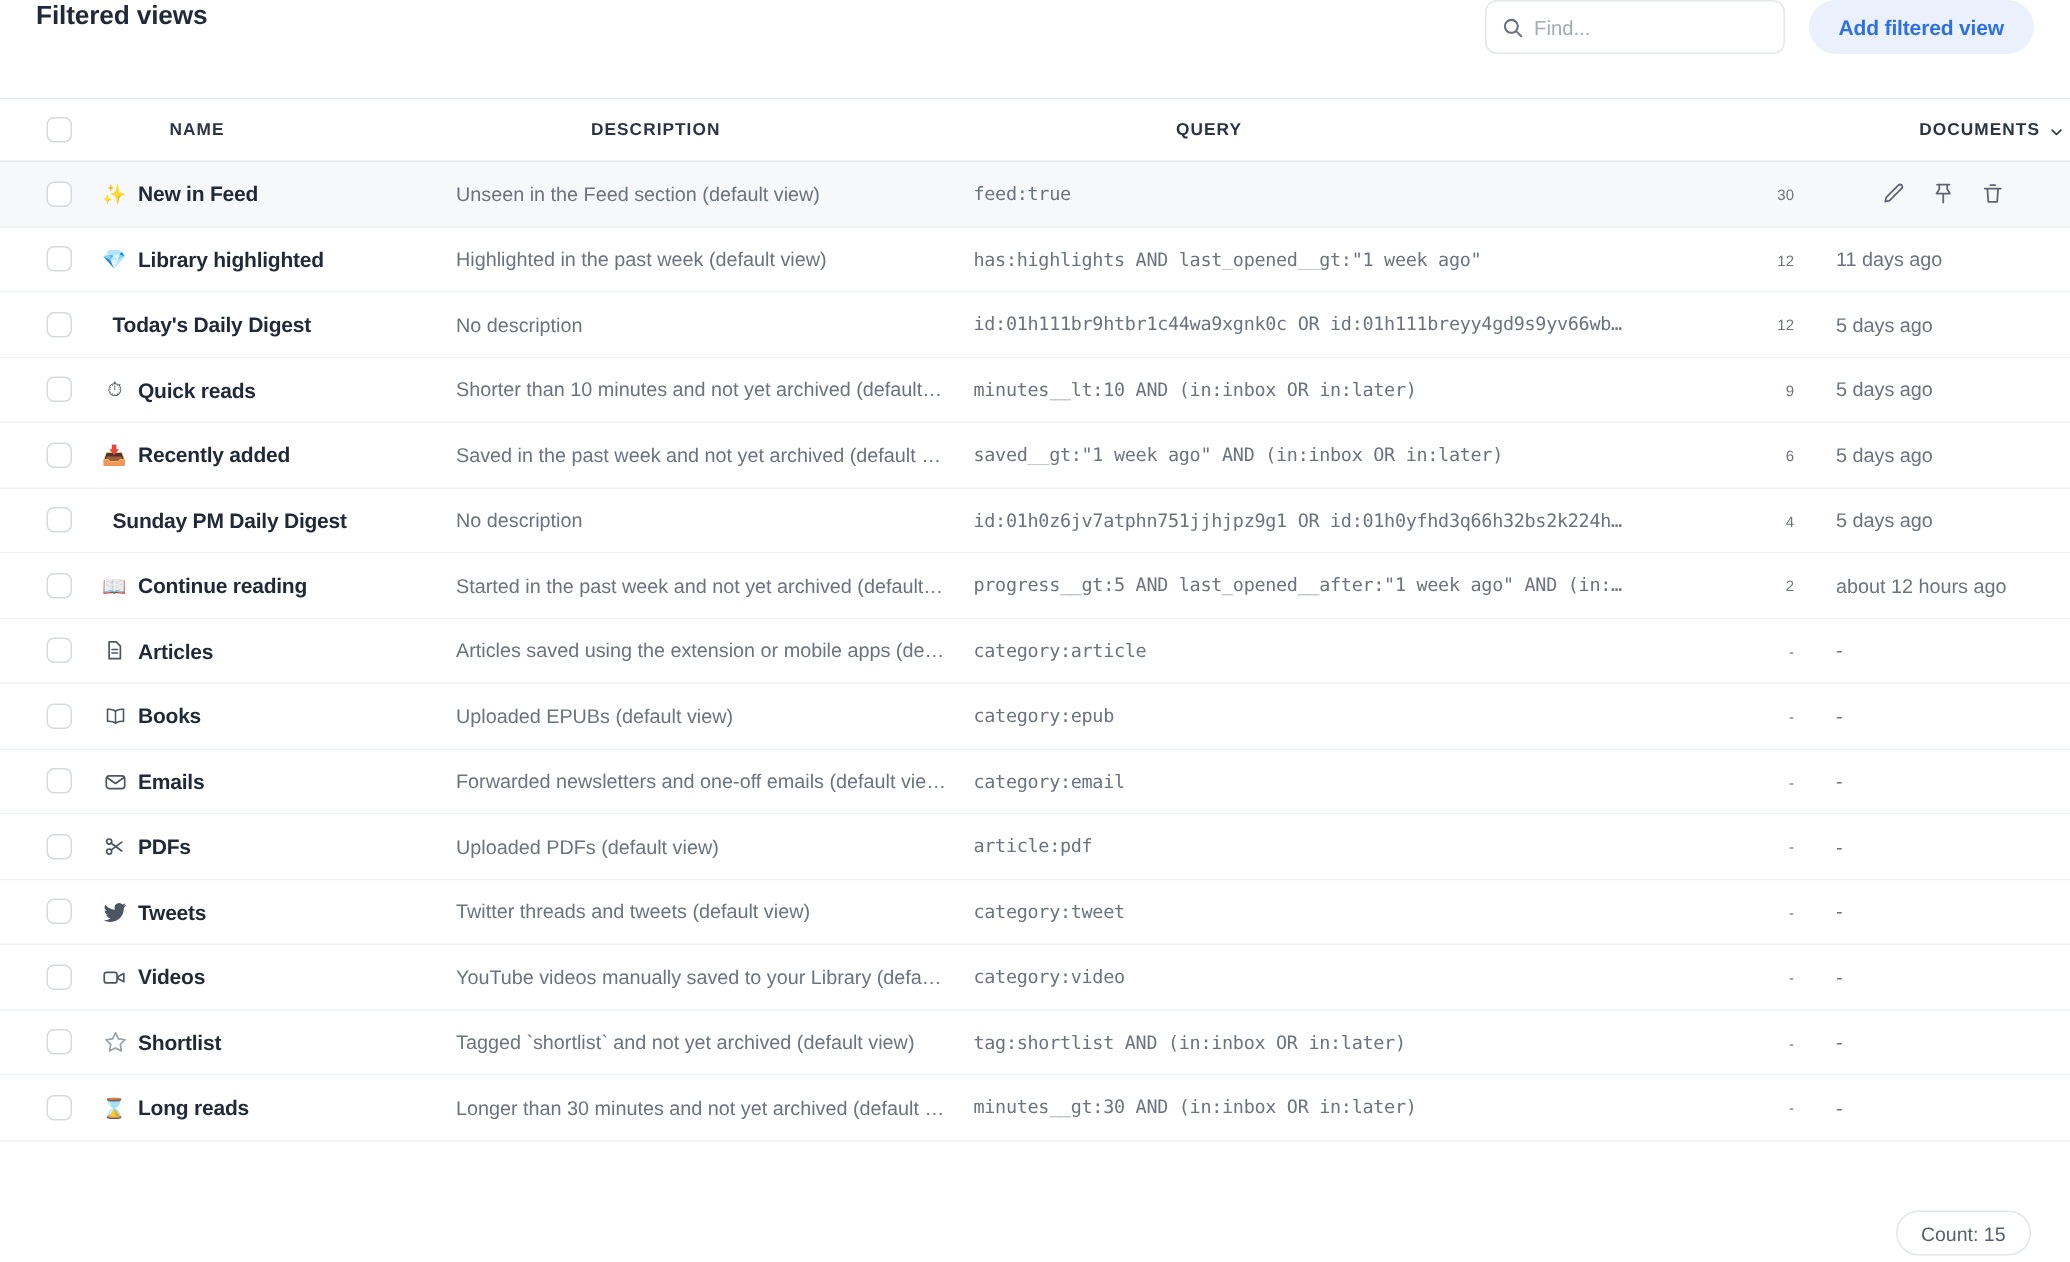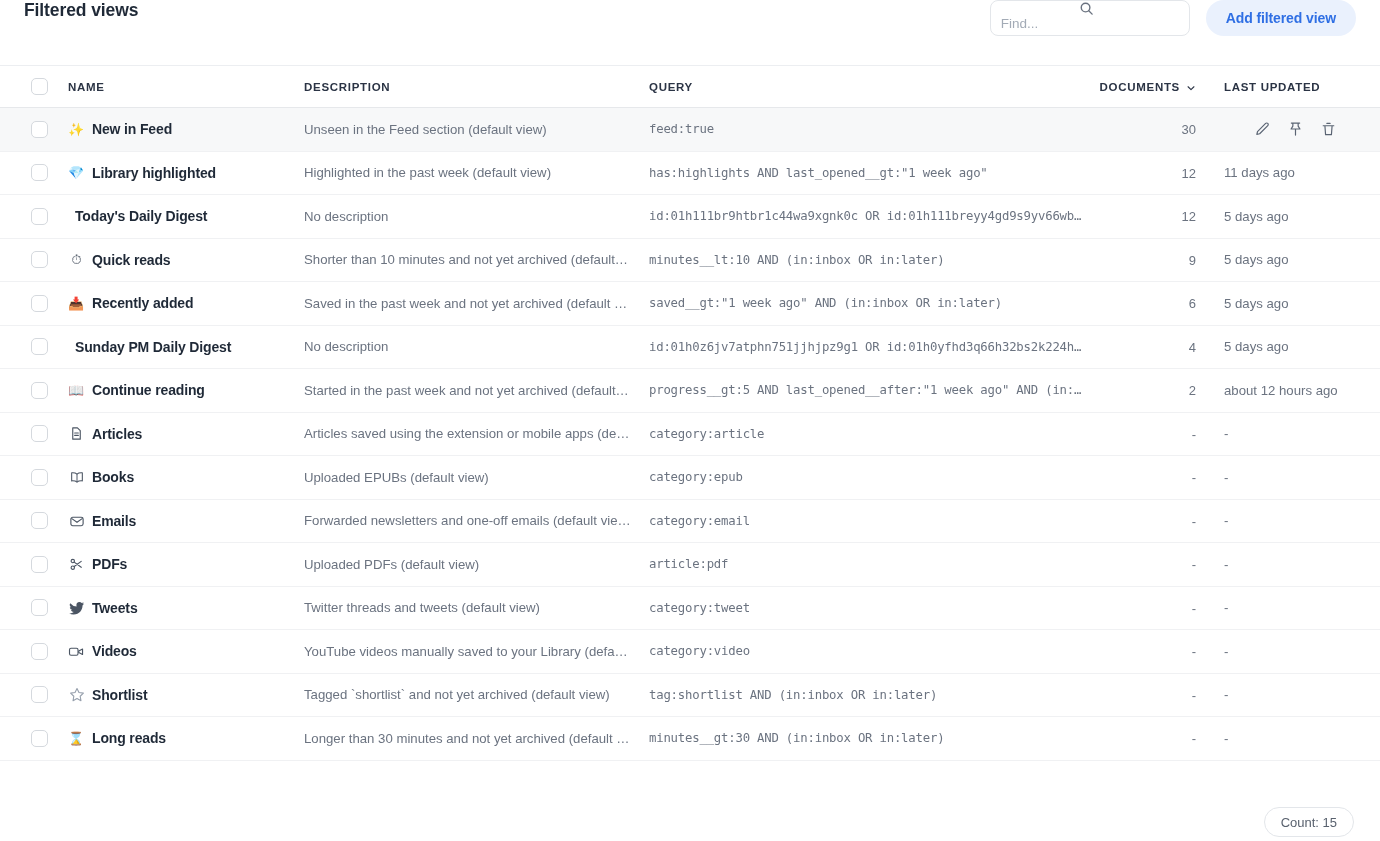--- a/index.html
+++ b/index.html
@@ -46,21 +46,20 @@
 
   .search-box {
     width: 200px;
     height: 36px;
     border: 1px solid #e3e6ea;
     border-radius: 8px;
     display: flex;
     align-items: center;
     padding: 0 10px;
     background: #ffffff;
-    flex-direction: column;
   }
   .search-box .search-ic { flex: 0 0 auto; display: flex; align-items: center; margin-right: 7px; }
   .search-box input {
     border: none;
     outline: none;
     font-family: "Liberation Sans", sans-serif;
     font-size: 13.5px;
     color: #374151;
     width: 100%;
     background: transparent;
@@ -84,20 +83,21 @@
   
   .table { width: 100%; }
 
   .thead {
     height: 43px;
     display: flex;
     align-items: center;
     border-top: 1px solid #eceef1;
     border-bottom: 1px solid #e6e8eb;
     background: #ffffff;
+    gap: 45px;
   }
 
   .th {
     font-size: 11.5px;
     font-weight: 700;
     letter-spacing: 0.7px;
     color: #2b3445;
     text-transform: uppercase;
     display: flex;
     align-items: center;
@@ -166,21 +166,21 @@
     font-family: "DejaVu Sans Mono", monospace;
     font-size: 12.3px;
     color: #6b7380;
     white-space: nowrap;
     overflow: hidden;
     text-overflow: ellipsis;
     display: block;
     letter-spacing: -0.2px;
   }
 
-  .docs-text { font-size: 13px; color: #6b7380; margin-left: 40px; }
+  .docs-text { font-size: 10px; color: #6b7380; margin-left: 40px; }
   .upd-text  { font-size: 13.2px; color: #6b7380; white-space: nowrap; }
 
   .row-actions {
     display: flex;
     align-items: center;
     gap: 16px;
     padding-left: 30px;
   }
   .act-ic { cursor: pointer; display: flex; align-items: center; }
 

